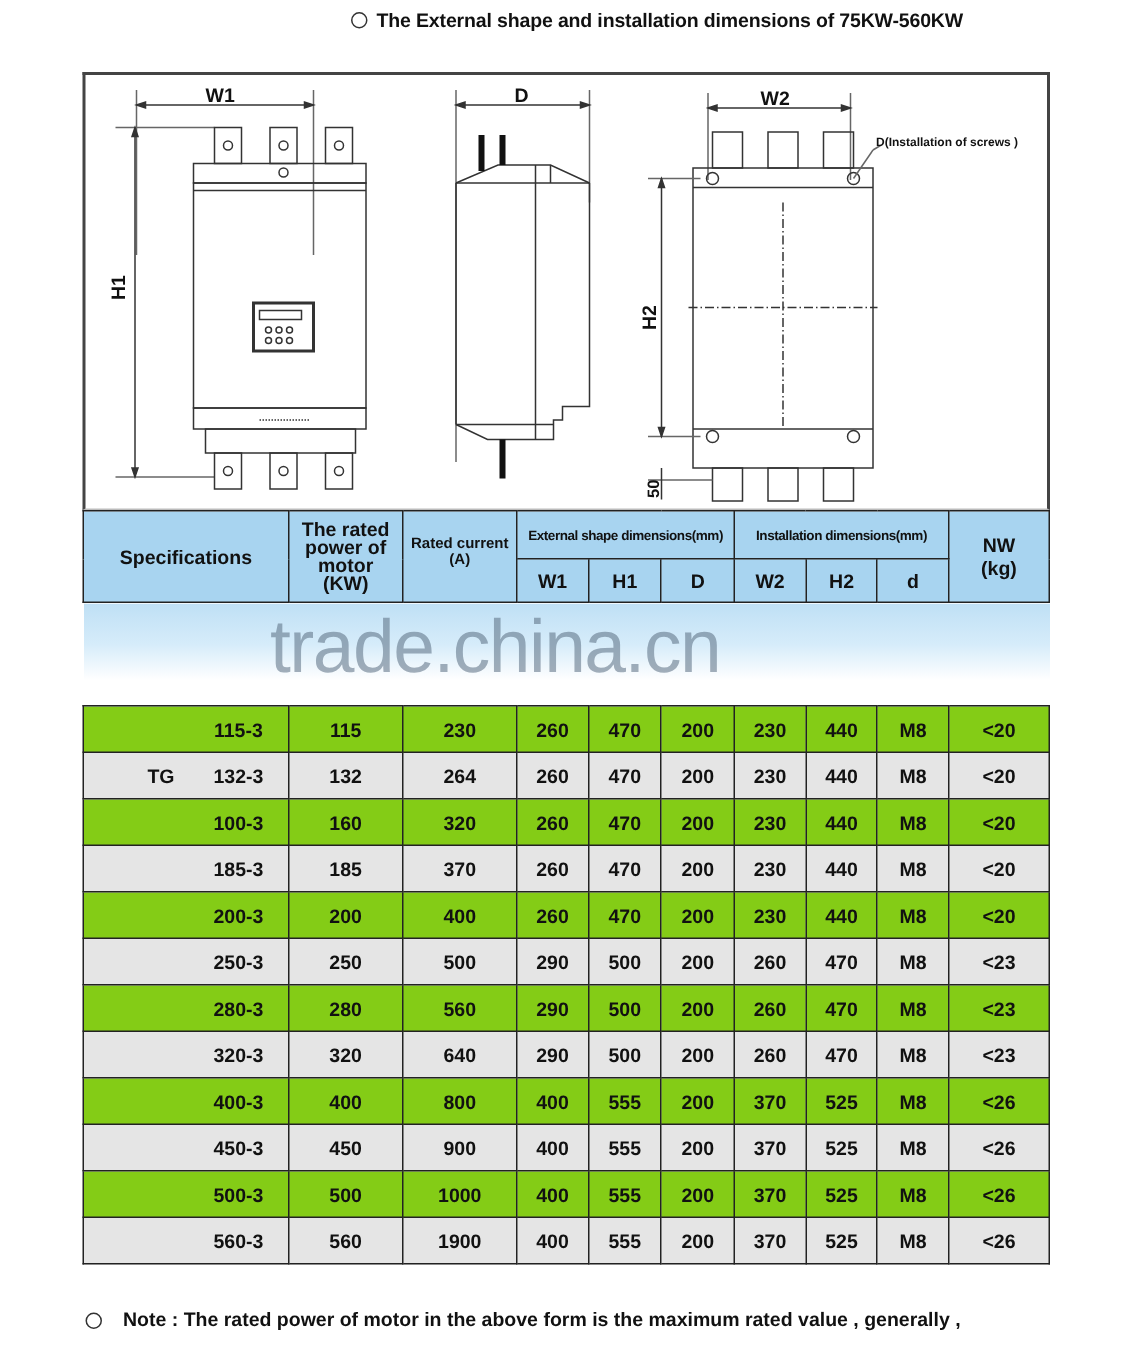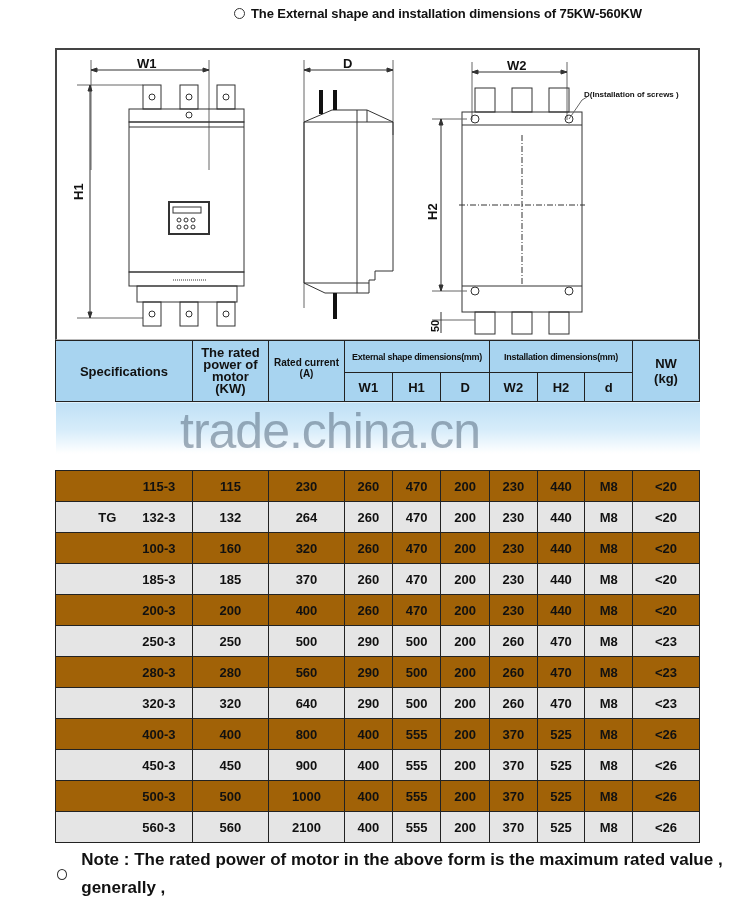--- a/index.html
+++ b/index.html
@@ -27,30 +27,30 @@
     border: 1px solid #222; text-align: center; padding: 0;
   }
   table.spec th { background: #a8d4f0; font-weight: bold; }
   .h-big { font-size: 13px; }
   .h-small { font-size: 9px; letter-spacing: -0.3px; }
   table.spec tr.hdr1 th { height: 32px; }
   table.spec tr.hdr2 th { height: 29px; }
   table.spec tr.wm td { height: 69px; border: none; background: linear-gradient(#bfe0f5 0%, #d6ecfa 40%, #ffffff 75%); }
   table.spec tr.data td { height: 31px; }
   table.spec tr.blue td { background: #e5e5e5; }
-  table.spec tr.white td { background: #a16207; }
+  table.spec tr.white td { background: #84cc16; }
   td.spec-cell { text-align: left; }
   .spec-prefix { display: inline-block; width: 70px; text-align: center; }
   .spec-model { display: inline-block; }
   .watermark {
     position: absolute; left: 180px; top: 402px; font-size: 50px; color: rgba(90,110,130,0.55);
     font-family: "Liberation Sans", sans-serif; font-weight: normal; letter-spacing: -1px; pointer-events: none;
   }
   .note {
-    position: absolute; left: 57px; top: 846px; font-size: 17px; font-weight: bold; line-height: 28px;
+    position: absolute; left: 57px; top: 866px; font-size: 13px; font-weight: bold; line-height: 28px;
   }
   .note .line1 { display: flex; align-items: center; gap: 14px; }
   .note .line2 { padding-left: 27px; }
   .note .label { font-weight: bold; }
 </style>
 </head>
 <body>
 
 <div class="title">
   <span class="circle"></span>
@@ -336,21 +336,21 @@
         <td>555</td>
         <td>200</td>
         <td>370</td>
         <td>525</td>
         <td>M8</td>
         <td>&lt;26</td>
       </tr>
       <tr class="data blue">
         <td class="spec-cell"><span class="spec-prefix"></span><span class="spec-model">560-3</span></td>
         <td>560</td>
-        <td>2100</td>
+        <td>1900</td>
         <td>400</td>
         <td>555</td>
         <td>200</td>
         <td>370</td>
         <td>525</td>
         <td>M8</td>
         <td>&lt;26</td>
       </tr>
     </tbody>
 </table>

